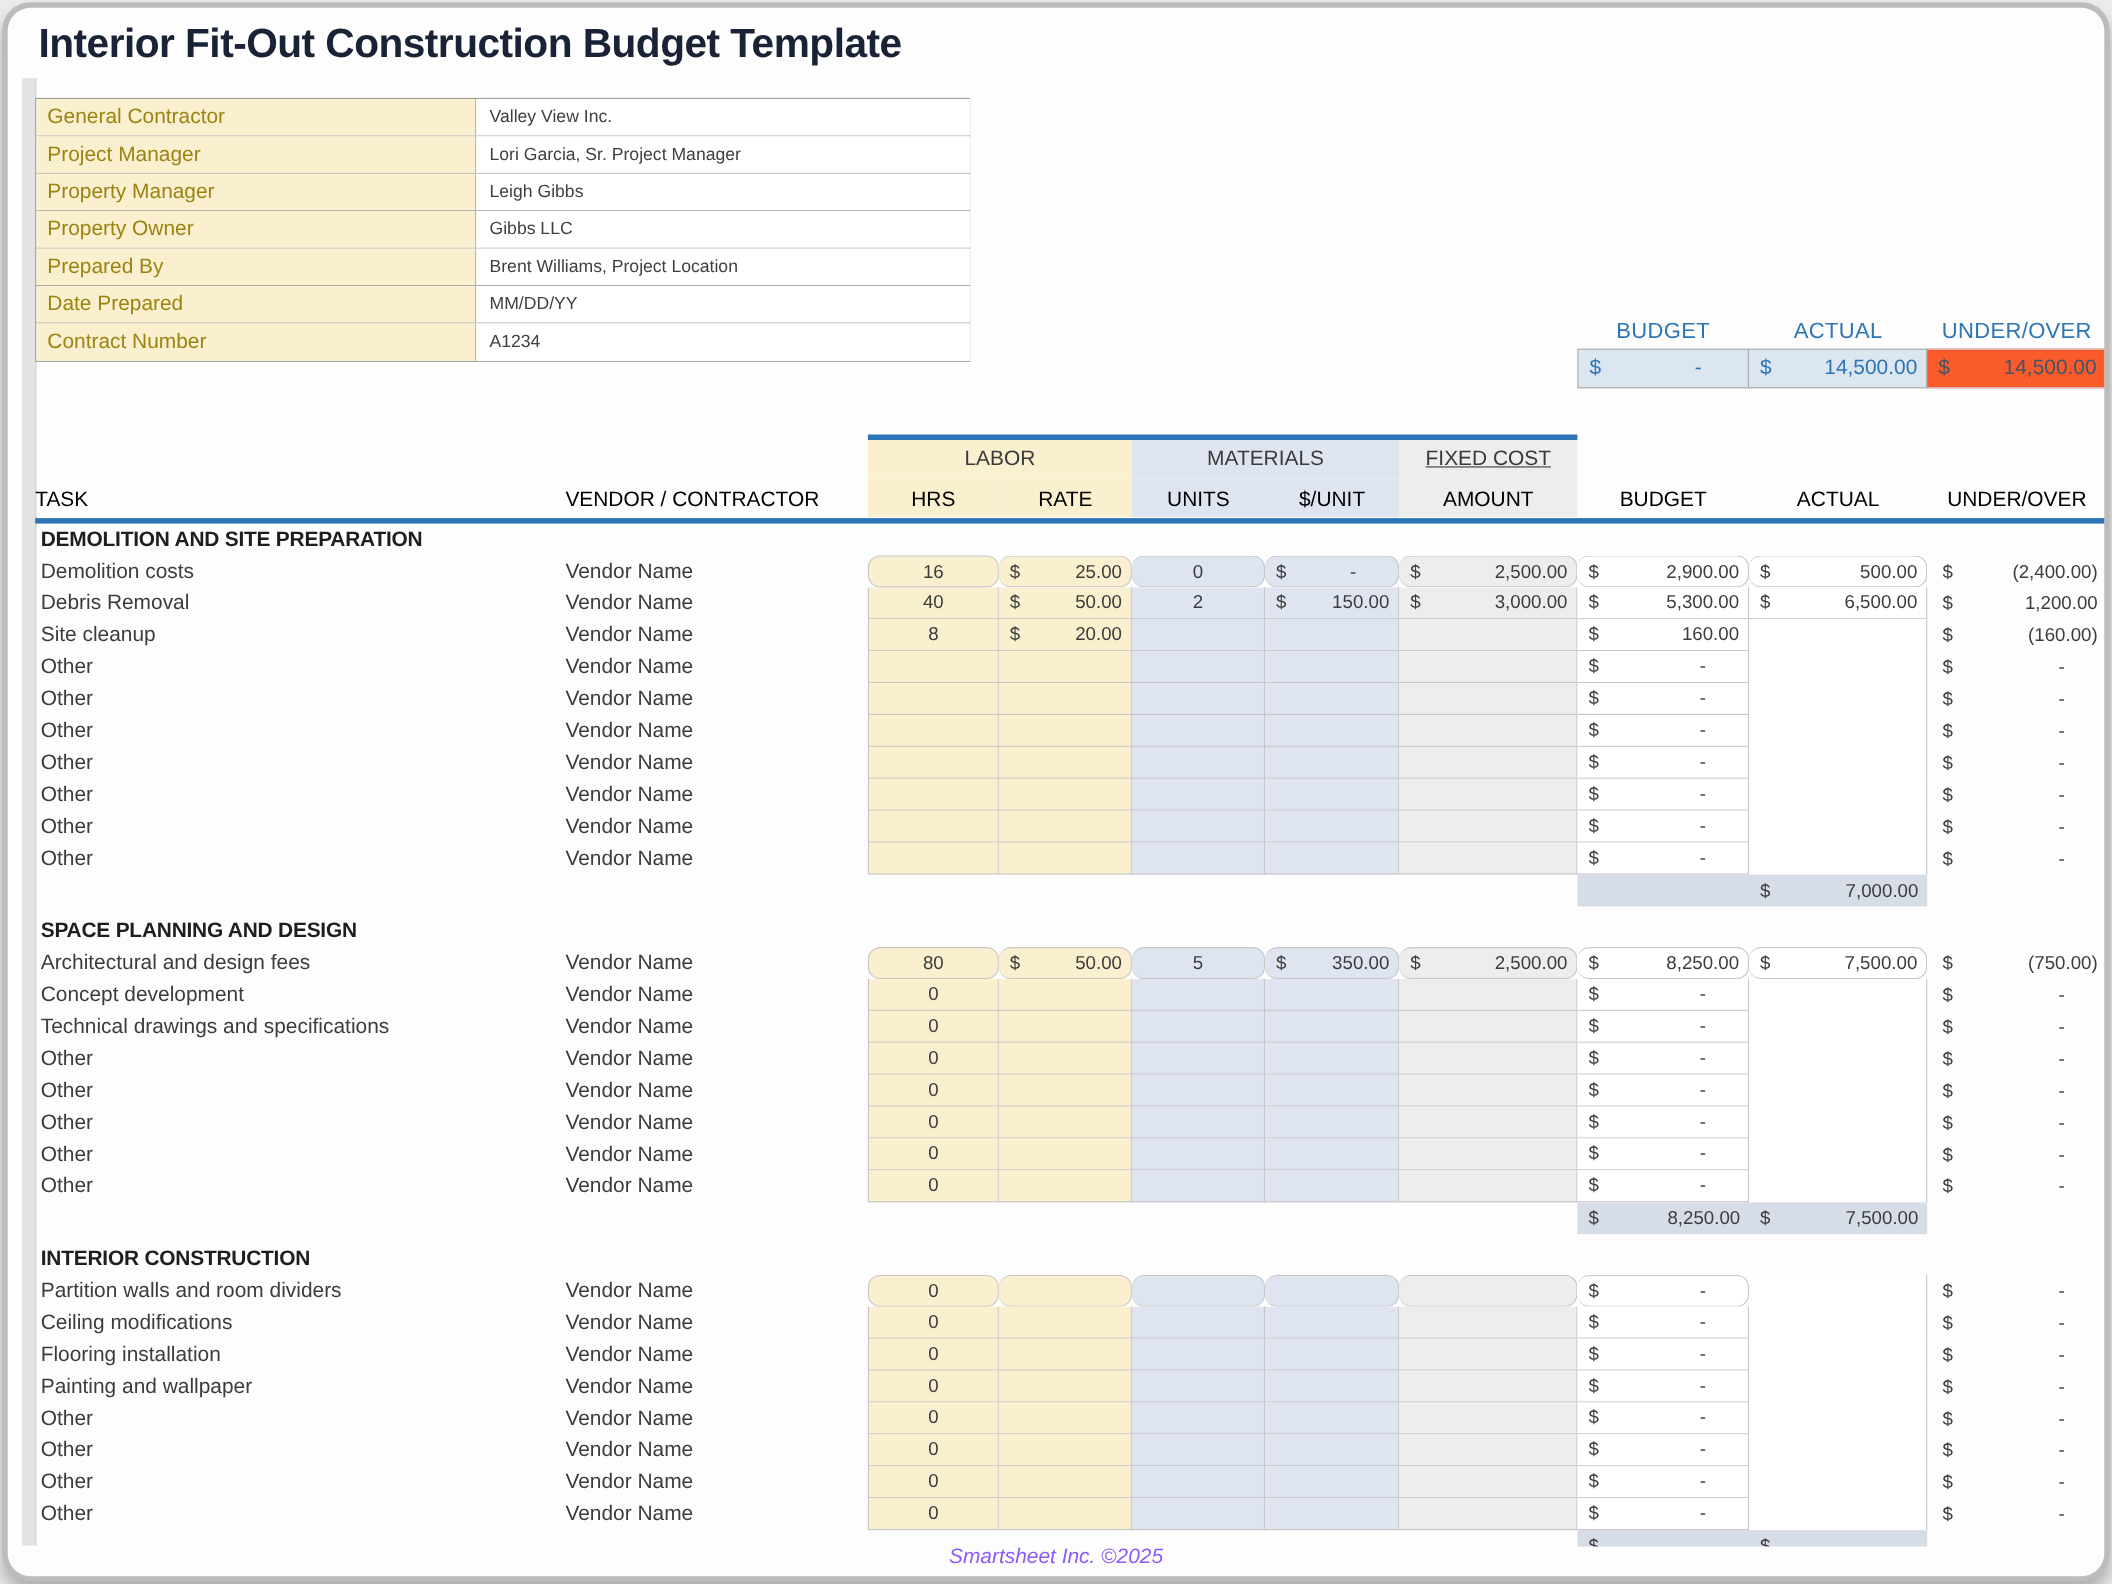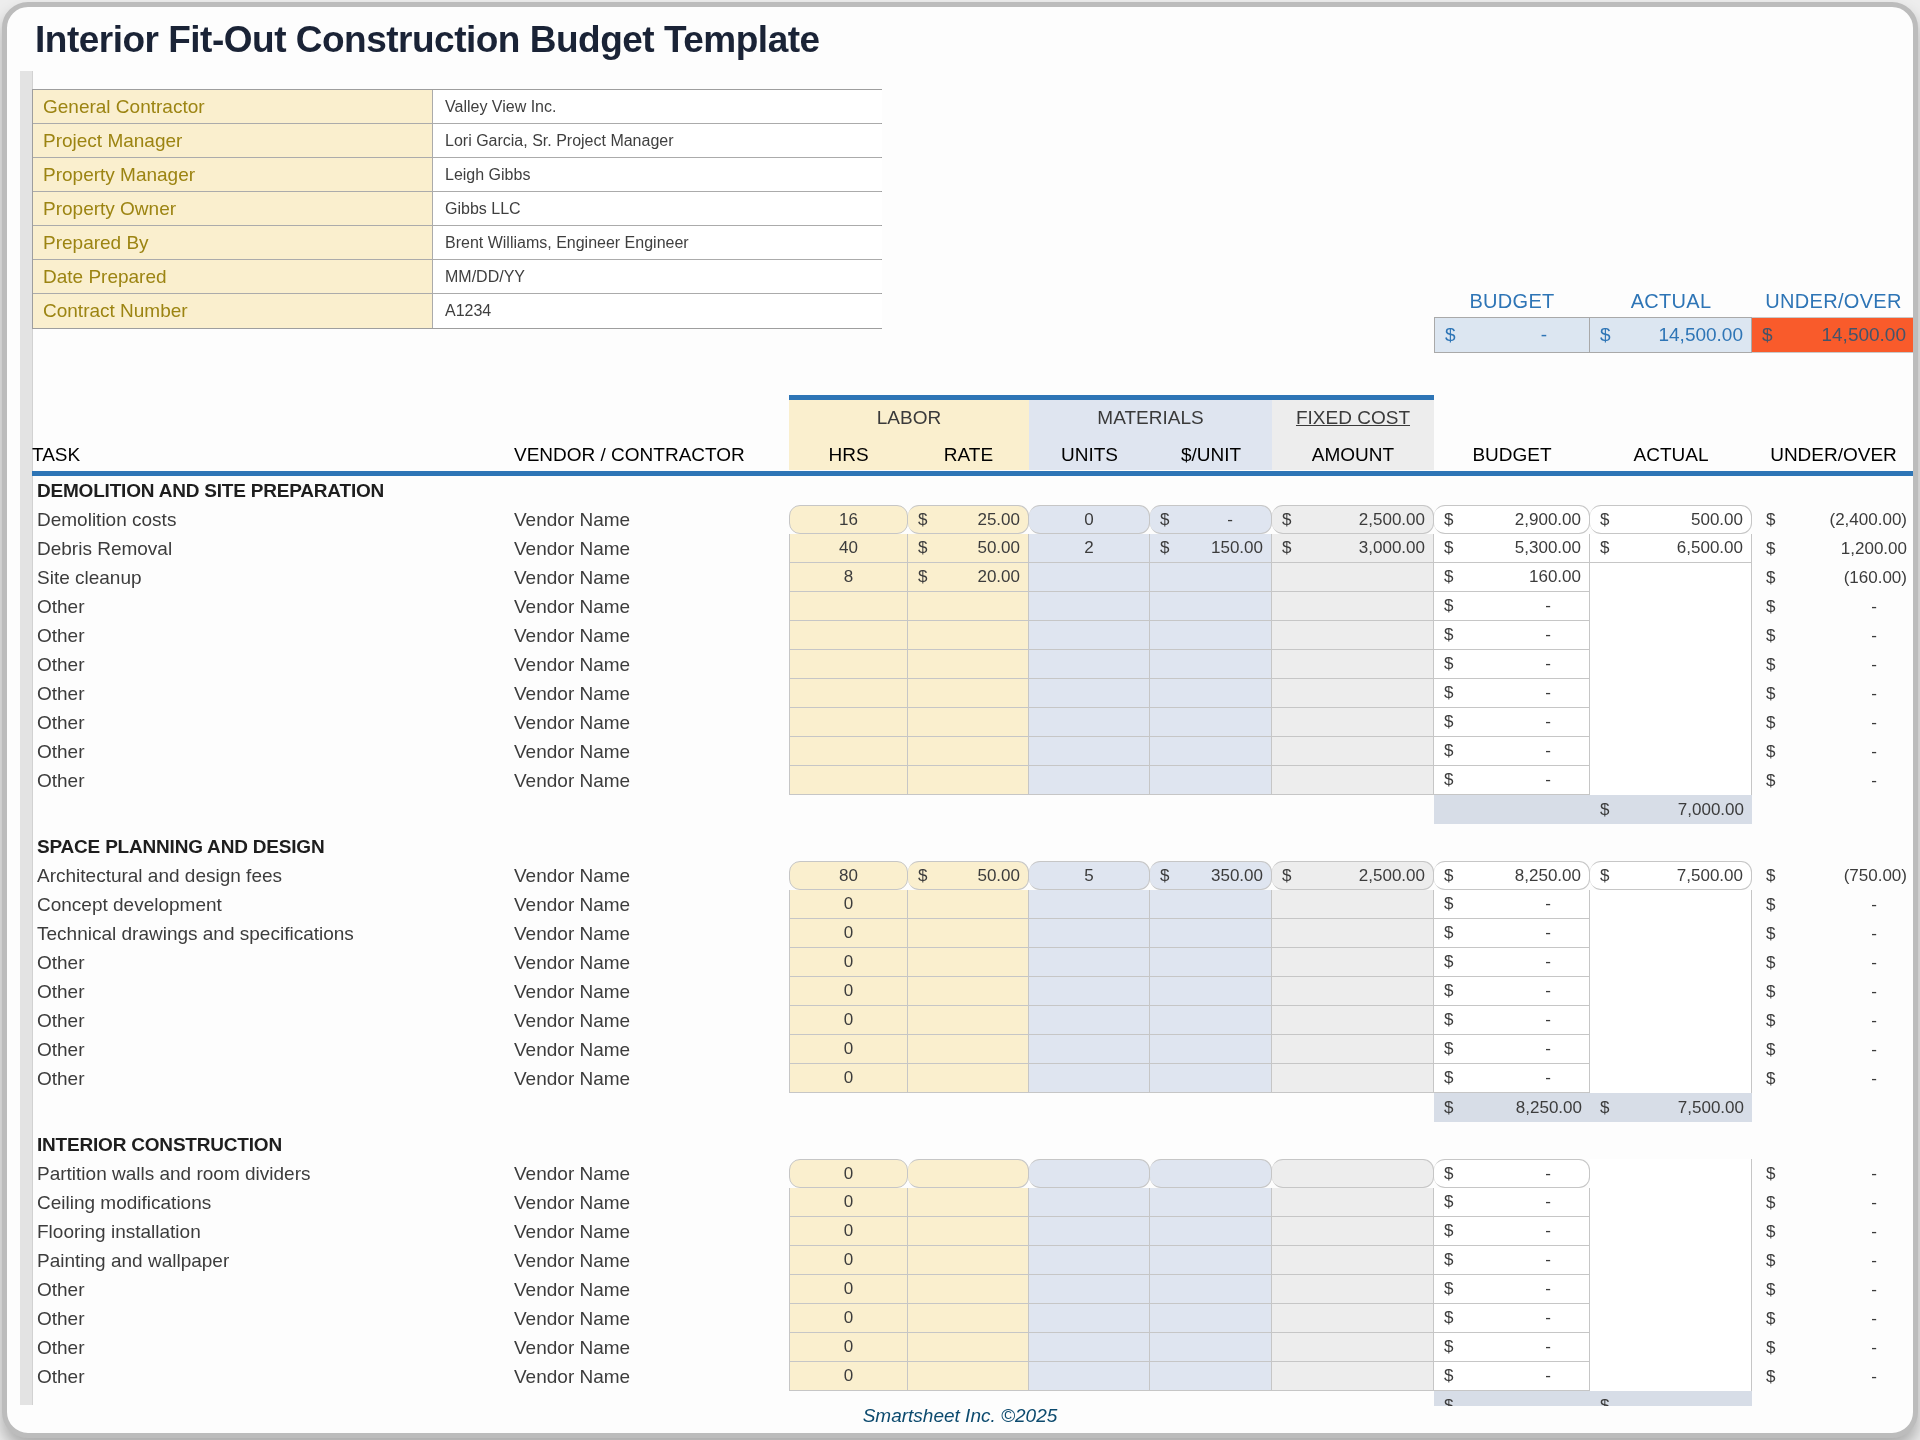--- a/index.html
+++ b/index.html
@@ -78,21 +78,21 @@
   .bg-g{background:var(--grayfill);}
   .bg-w{background:#fff;}
   .c-under{padding:0 8px 0 14px;}
 
   
   .subtotal-wrap{}
   .subtotal-wrap.clipped{height:15px;overflow:hidden;}
   .subtotal{display:grid;grid-template-columns:1402px 156px 162px 163px;height:29px;}
   .st-half{display:flex;align-items:center;justify-content:space-between;background:var(--band);font-size:17px;color:var(--ink);padding:0 8px 0 10px;}
 
-  .footer{position:absolute;left:0;right:0;bottom:6px;text-align:center;font-size:19px;font-style:italic;color:#0c4a6e;}
+  .footer{position:absolute;left:0;right:0;bottom:6px;text-align:center;font-size:19px;font-style:italic;color:#8b5cf6;}
 </style>
 </head>
 <body>
 
 <div class="card">
   <div class="gutter"></div>
 
   <div class="page-title">Interior Fit-Out Construction Budget Template</div>
 
   <div class="info-table">
@@ -107,21 +107,21 @@
       <div class="info-row">
         <div class="info-label">Property Manager</div>
         <div class="info-value">Leigh Gibbs</div>
       </div>
       <div class="info-row">
         <div class="info-label">Property Owner</div>
         <div class="info-value">Gibbs LLC</div>
       </div>
       <div class="info-row">
         <div class="info-label">Prepared By</div>
-        <div class="info-value">Brent Williams, Engineer Engineer</div>
+        <div class="info-value">Brent Williams, Project Location</div>
       </div>
       <div class="info-row">
         <div class="info-label">Date Prepared</div>
         <div class="info-value">MM/DD/YY</div>
       </div>
       <div class="info-row">
         <div class="info-label">Contract Number</div>
         <div class="info-value">A1234</div>
       </div>
     </div>

